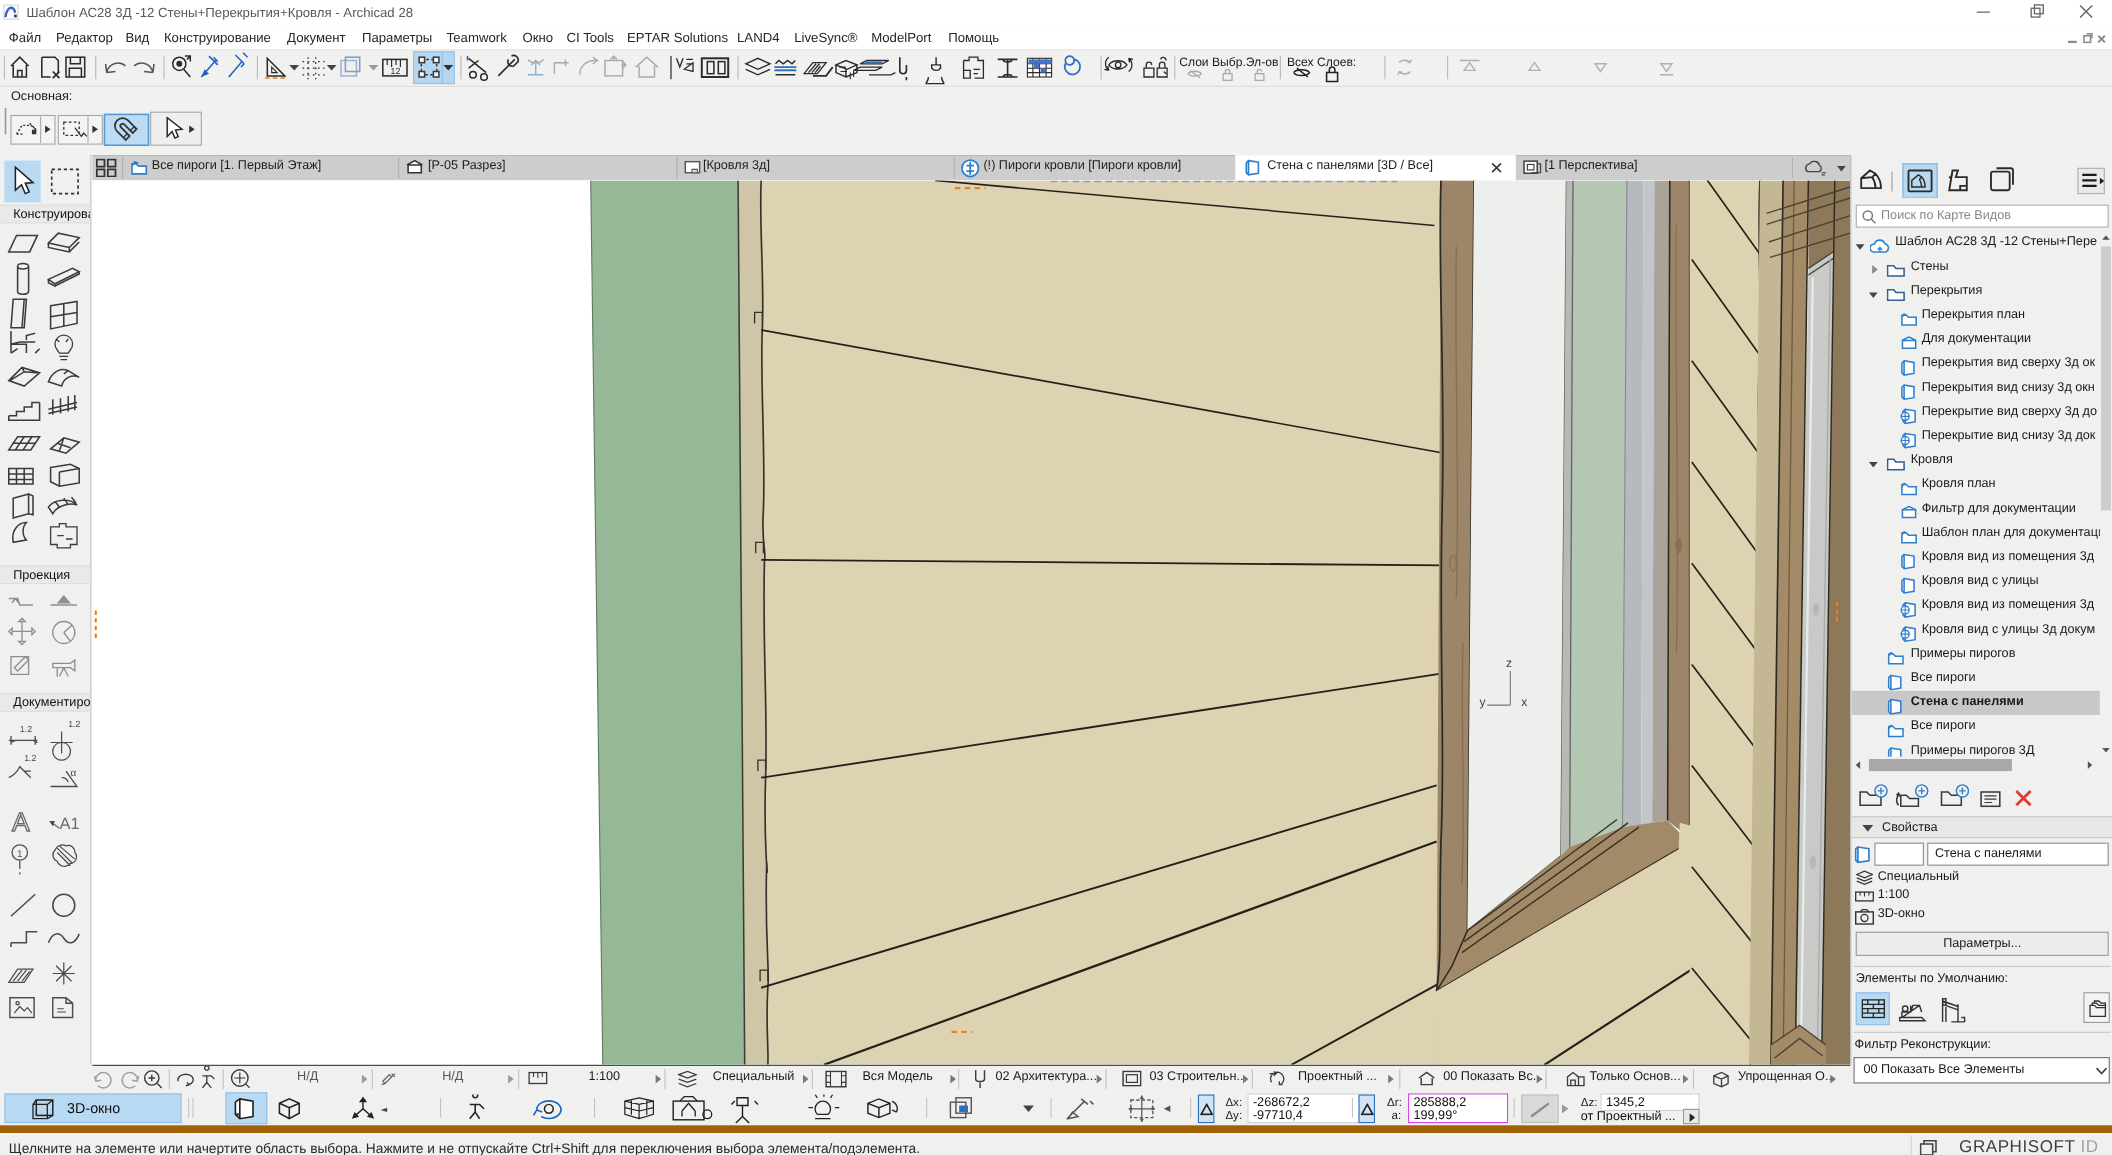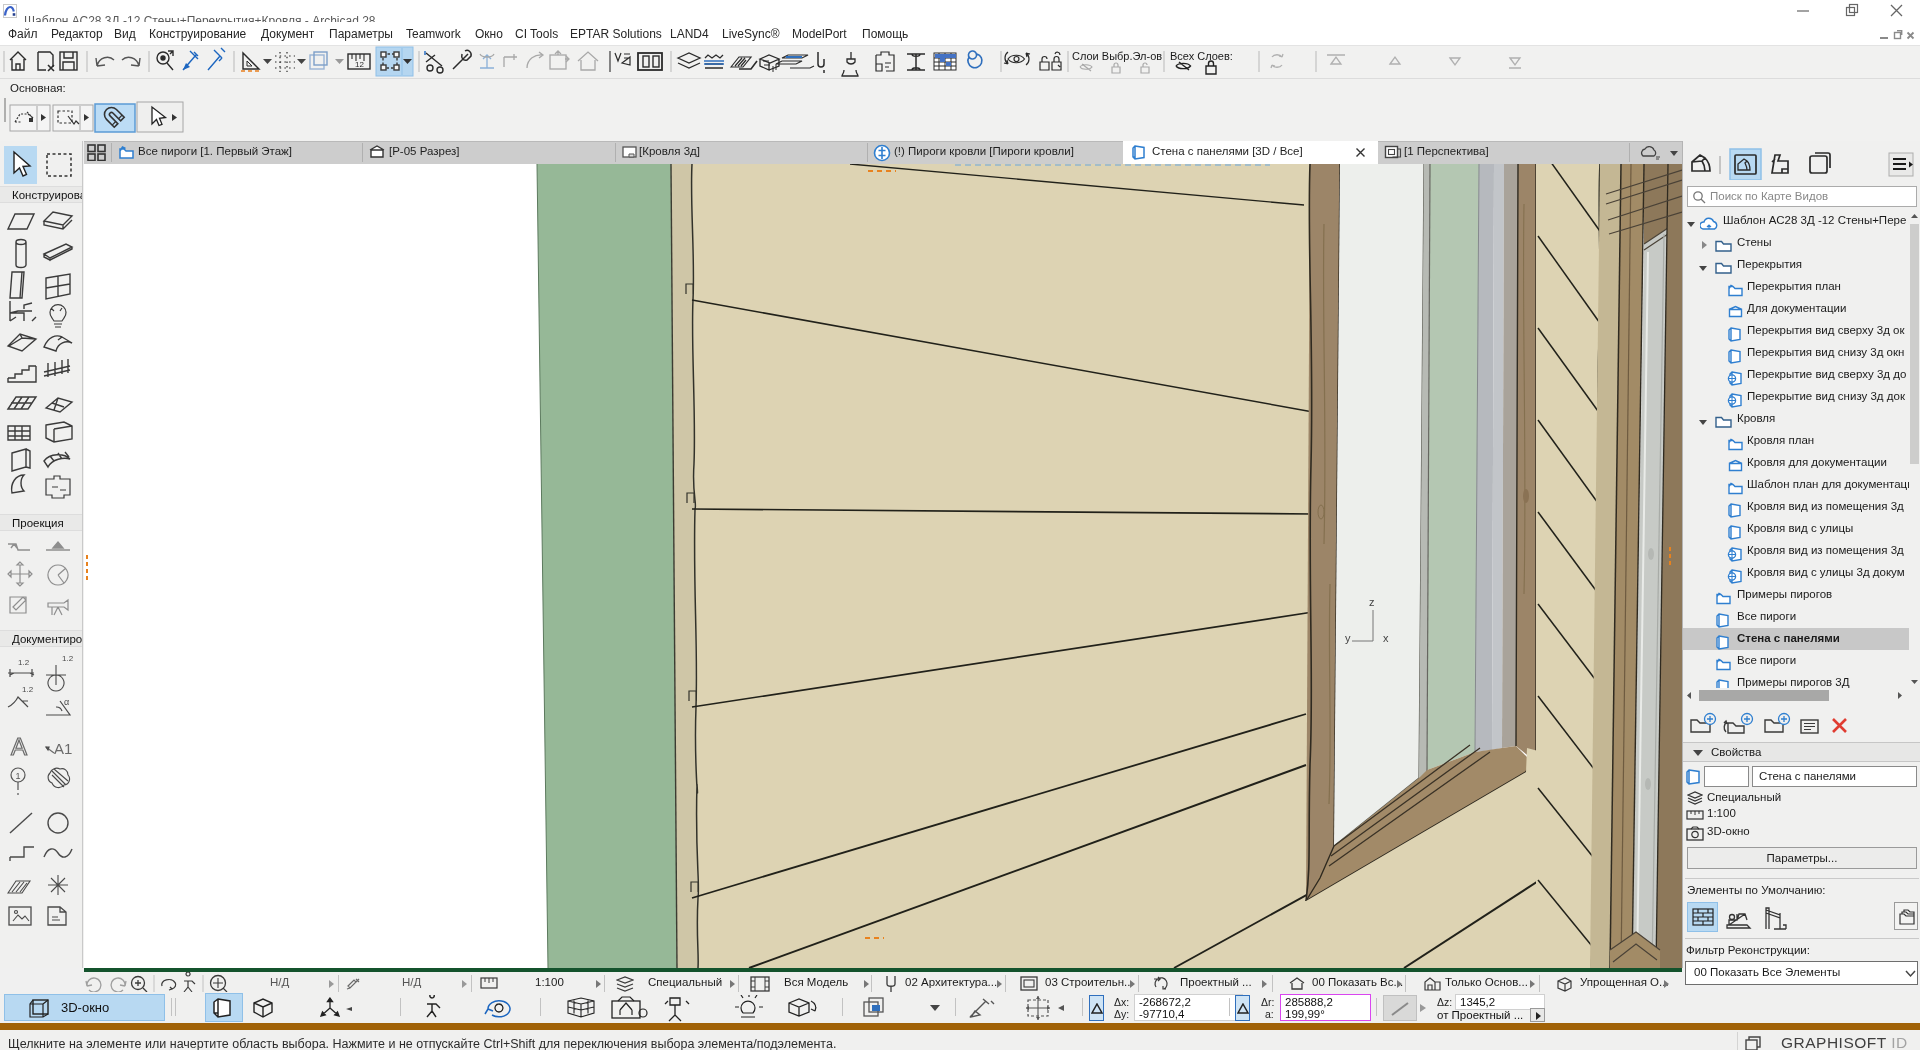--- a/index.html
+++ b/index.html
@@ -1,39 +1,39 @@
 <!DOCTYPE html>
 <html><head>
 <meta charset="utf-8">
 <style>
 * { margin:0; padding:0; box-sizing:border-box; }
 html,body { width:1920px; height:1050px; overflow:hidden; font-family:"Liberation Sans", sans-serif; }
 #app { position:relative; width:1920px; height:1050px; background:#f0f0f0; }
 .abs { position:absolute; }
 
 #titlebar { left:0; top:0; width:1920px; height:22px; background:#ffffff; }
-#titletext { left:24px; top:4px; font-size:12px; color:#595959;margin-top:10px; }
+#titletext { left:24px; top:4px; font-size:12px; color:#595959; }
 #menubar { left:0; top:22px; width:1920px; height:23px; background:#ffffff; }
 .mi { position:absolute; top:27px; font-size:12px; color:#262626; }
 #toolbar { left:0; top:45px; width:1920px; height:33px; background:#f1f1f0; border-top:1px solid #e3e3e3; }
 #osn { left:0; top:78px; width:1920px; height:63px; background:#f1f1f0; border-top:1px solid #dcdcdc;}
 #tabbar { left:84px; top:141px; width:1598px; height:23px; background:#cdcdcd; border-top:1px solid #b9b9b9;}
 .tab { position:absolute; top:141px; height:23px; font-size:11.5px; color:#1f1f1f; }
 .tabsep { position:absolute; top:2px; width:1px; height:19px; background:#b0b0b0; }
 .ticon { position:absolute; top:3px; }
 .tlabel { position:absolute; top:4px; white-space:nowrap; }
 
 #viewport { left:84px; top:164px; width:1598px; height:804px; background:#ffffff; }
 
 #toolbox { left:0; top:141px; width:83px; height:827px; background:#f0f0ef; border-right:1px solid #c9c9c9;}
 .tbhead { position:absolute; left:0; width:82px; height:17px; background:#e9e9e8; font-size:11.5px; color:#111; padding-left:12px; overflow:hidden; white-space:nowrap; line-height:17px; border-top:1px solid #dddddd; border-bottom:1px solid #dddddd;}
 
 #rpanel { left:1682px; top:141px; width:238px; height:827px; background:#f0f0ef; border-left:1px solid #b4b4b4; }
 
-#rowA { left:84px; top:968px; width:1598px; height:24px; background:#f0f0ef; border-top:4px solid #14532d; }
+#rowA { left:84px; top:968px; width:1598px; height:24px; background:#f0f0ef; border-top:1px solid #14532d; }
 #rowB { left:0; top:992px; width:1920px; height:31px; background:#f0f0ef; }
 #statusbar { left:0; top:1023px; width:1920px; height:27px; background:#f0f0ef; border-top:7px solid #a16207; }
 .txt { position:absolute; white-space:nowrap; }
 svg { display:block; }
 .tr { position:absolute; left:0; width:226px; height:22px; }
 .tt { position:absolute; top:4px; white-space:nowrap; }
 .tico, .chev { position:absolute; top:3px; }
 .qo { position:absolute; top:4px; font-size:11.5px; color:#1a1a1a; white-space:nowrap; }
 .qa { position:absolute; top:8px; width:0; height:0; border-left:5px solid #777; border-top:4px solid transparent; border-bottom:4px solid transparent; }
 .bsep { position:absolute; top:3px; width:1px; height:18px; background:#c2c2c2; }
@@ -595,21 +595,21 @@
       <div class="tr" style="top:220px">
           <svg class="tico" style="left:44px" width="17" height="22" viewBox="0 0 17 15">
             <path d="M2,13 V4 h4 l2,2 h7 v7 z M2,6 l2,-3 2,1" fill="#fff" stroke="#2f7fd0" stroke-width="1.4"></path>
           </svg>
           <span class="tt" style="left:64px">Кровля план</span>
         </div>
       <div class="tr" style="top:242px">
           <svg class="tico" style="left:44px" width="17" height="22" viewBox="0 0 17 15">
             <path d="M2,5 L8.5,2 L15,5 M2.5,5 h12 V12 h-12 z" fill="#fff" stroke="#2f7fd0" stroke-width="1.4"></path>
           </svg>
-          <span class="tt" style="left:64px">Кровля для документации</span>
+          <span class="tt" style="left:64px">Фильтр для документации</span>
         </div>
       <div class="tr" style="top:264px">
           <svg class="tico" style="left:44px" width="17" height="22" viewBox="0 0 17 15">
             <path d="M2,13 V4 h4 l2,2 h7 v7 z M2,6 l2,-3 2,1" fill="#fff" stroke="#2f7fd0" stroke-width="1.4"></path>
           </svg>
           <span class="tt" style="left:64px">Шаблон план для документаци</span>
         </div>
       <div class="tr" style="top:286px">
           <svg class="tico" style="left:44px" width="17" height="22" viewBox="0 0 17 16">
             <path d="M4,2 L13,3.5 V13.5 L4,15 L2,13 V4 Z M4,2 V15" fill="#fff" stroke="#2f7fd0" stroke-width="1.4"></path>

